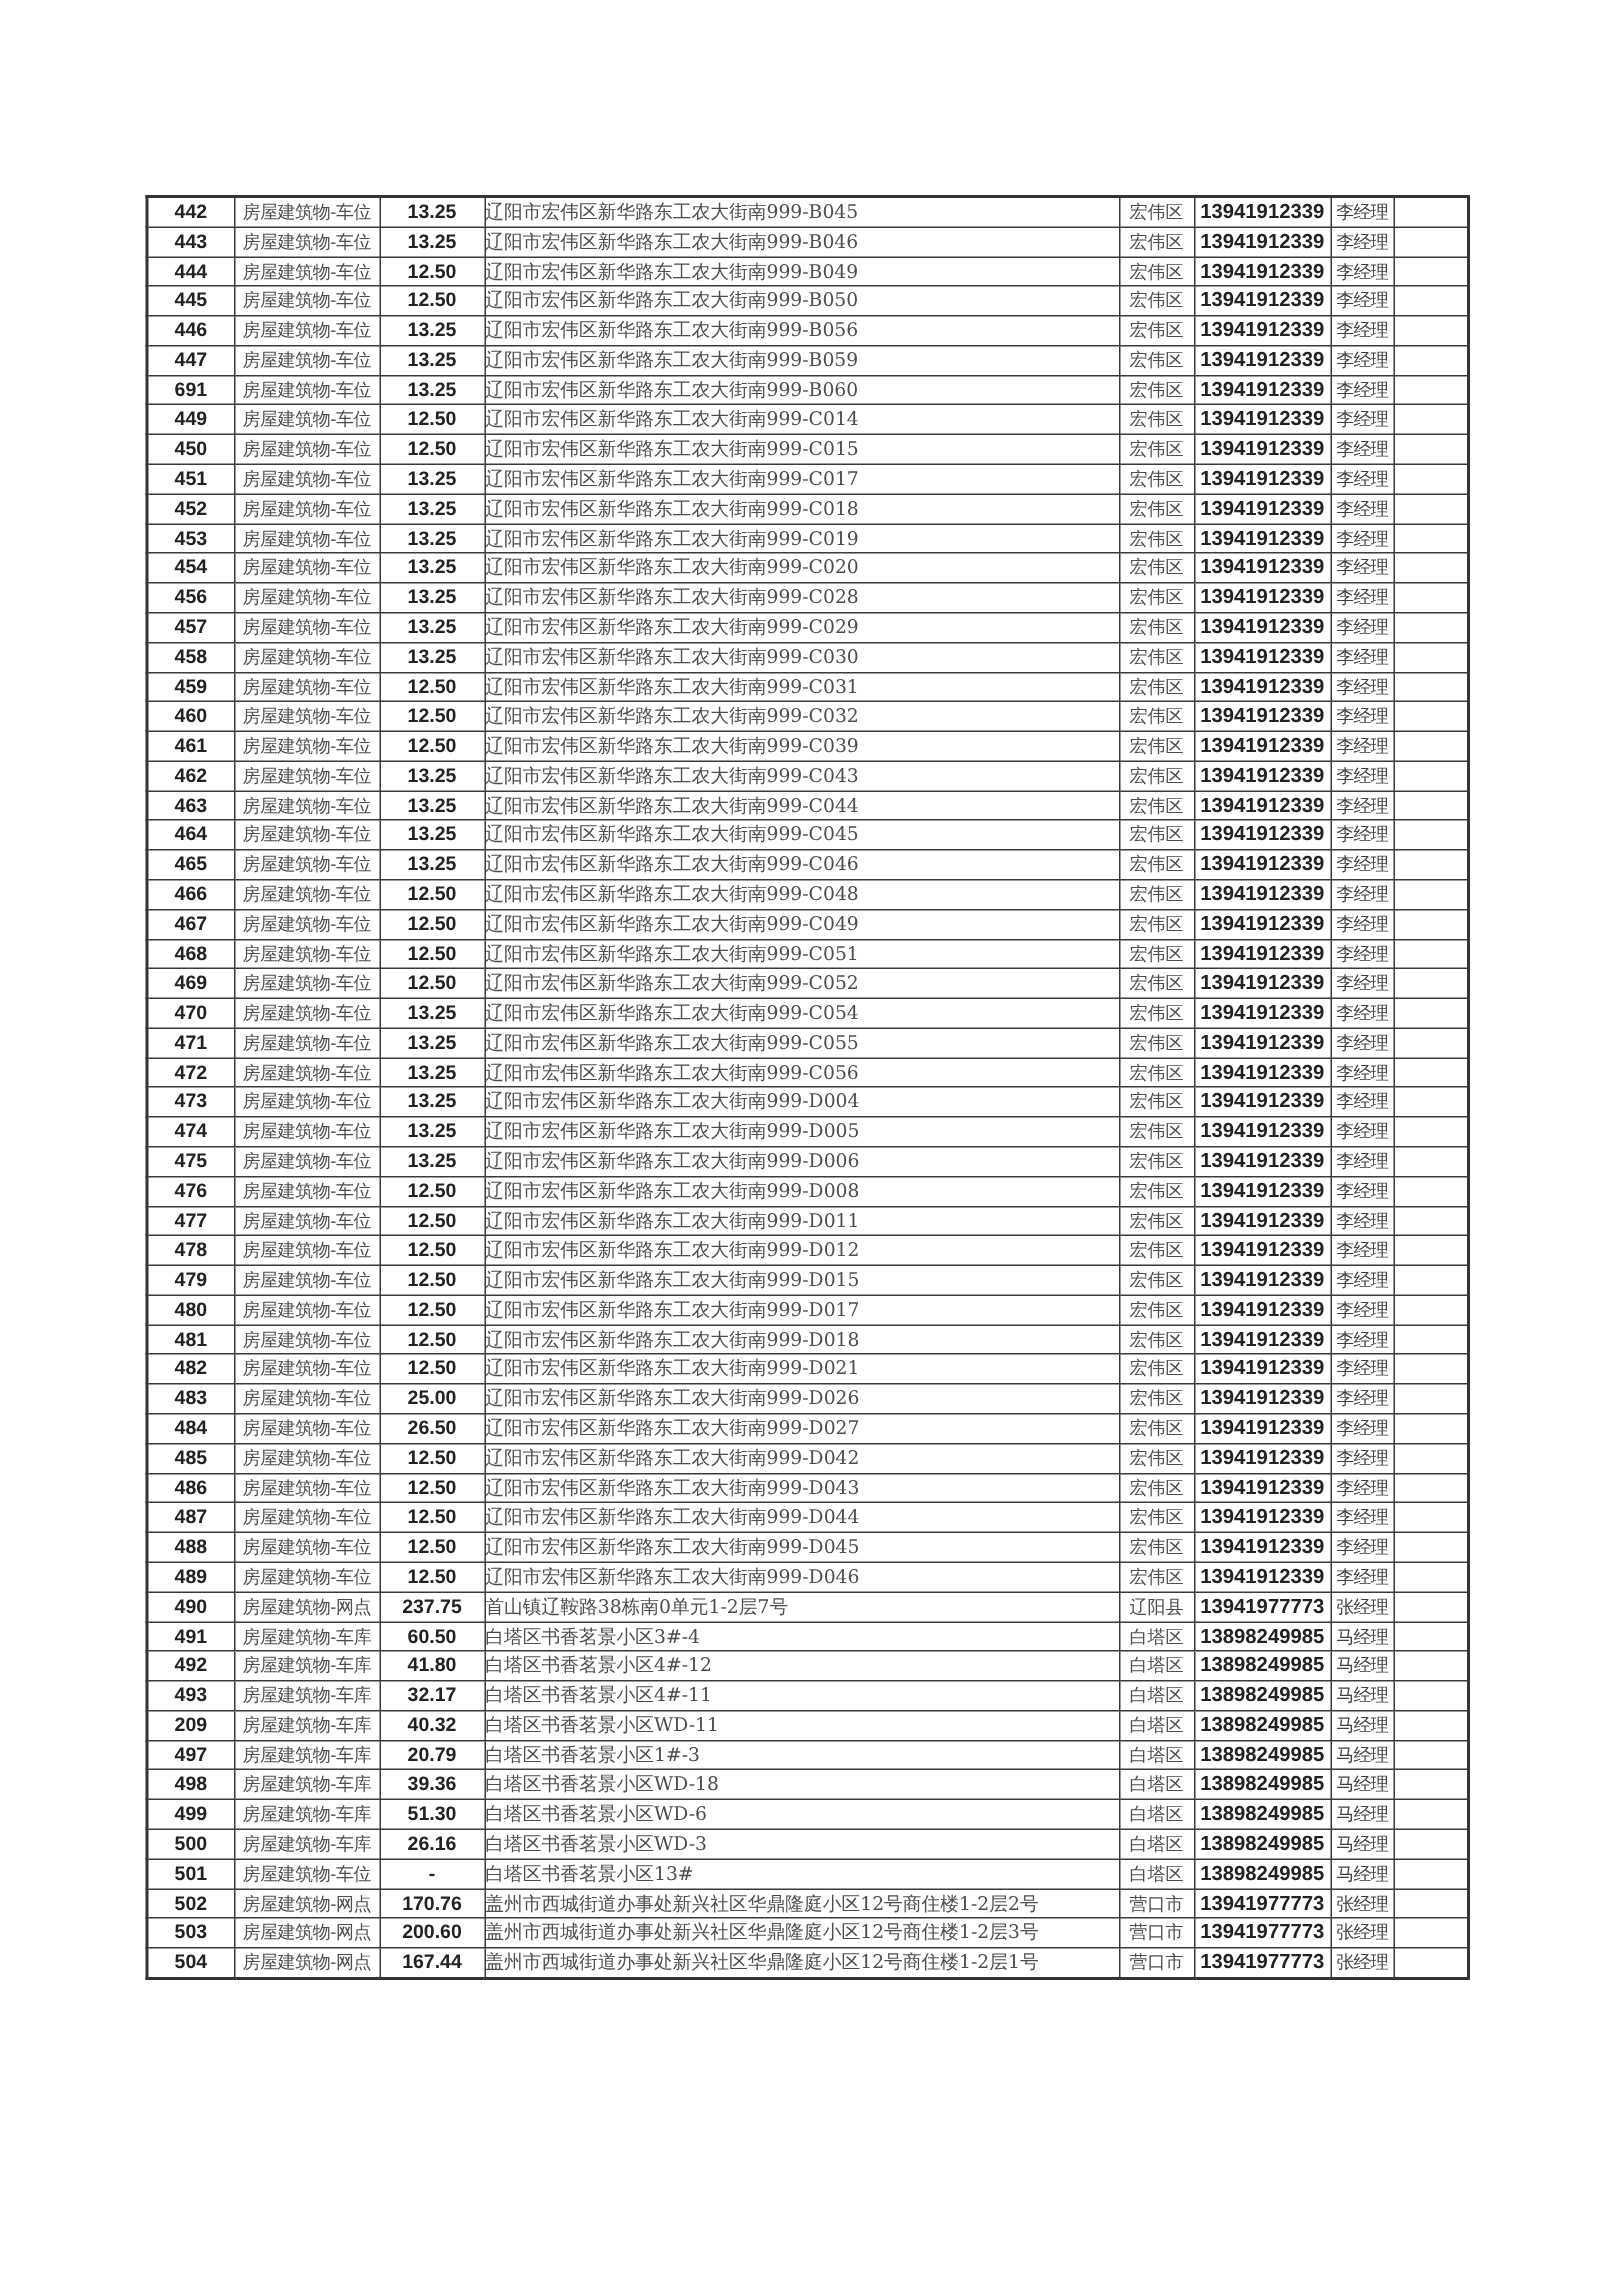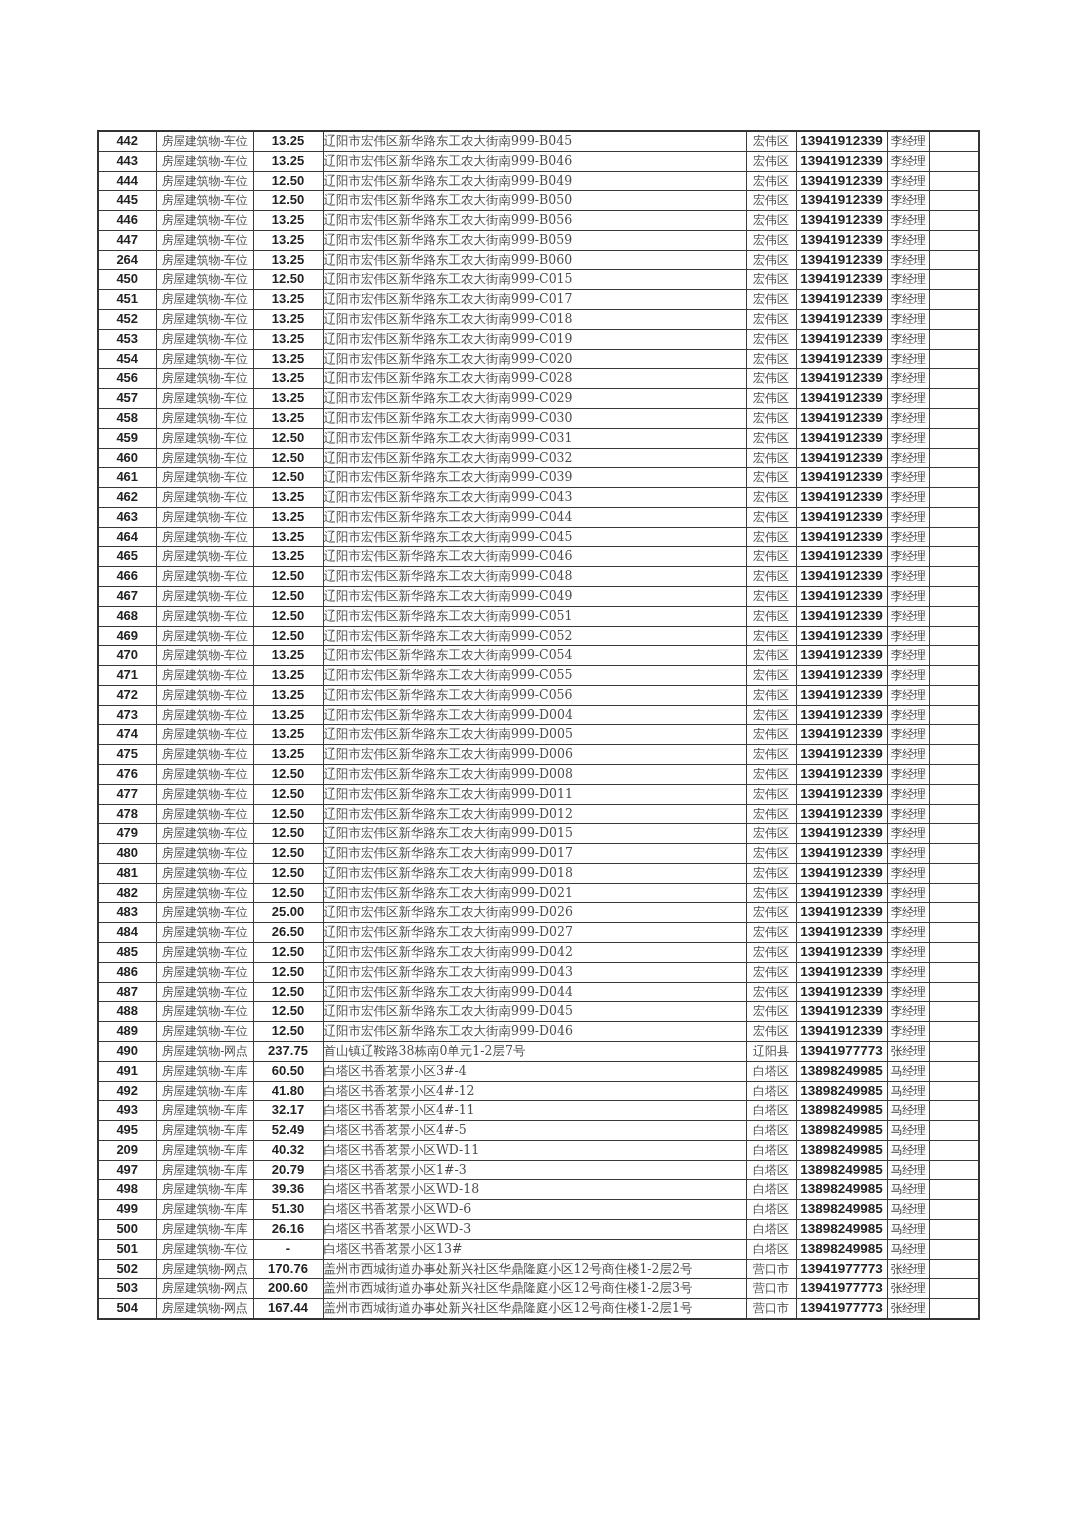--- a/index.html
+++ b/index.html
@@ -164,24 +164,34 @@
             <td class="c-no">447</td>
             <td class="c-type">房屋建筑物-车位</td>
             <td class="c-area">13.25</td>
             <td class="c-addr">辽阳市宏伟区新华路东工农大街南999-B059</td>
             <td class="c-dist">宏伟区</td>
             <td class="c-phone">13941912339</td>
             <td class="c-mgr">李经理</td>
             <td class="c-empty"></td>
           </tr>
           <tr>
-            <td class="c-no">264</td>
+            <td class="c-no">691</td>
             <td class="c-type">房屋建筑物-车位</td>
             <td class="c-area">13.25</td>
             <td class="c-addr">辽阳市宏伟区新华路东工农大街南999-B060</td>
+            <td class="c-dist">宏伟区</td>
+            <td class="c-phone">13941912339</td>
+            <td class="c-mgr">李经理</td>
+            <td class="c-empty"></td>
+          </tr>
+          <tr>
+            <td class="c-no">449</td>
+            <td class="c-type">房屋建筑物-车位</td>
+            <td class="c-area">12.50</td>
+            <td class="c-addr">辽阳市宏伟区新华路东工农大街南999-C014</td>
             <td class="c-dist">宏伟区</td>
             <td class="c-phone">13941912339</td>
             <td class="c-mgr">李经理</td>
             <td class="c-empty"></td>
           </tr>
           <tr>
             <td class="c-no">450</td>
             <td class="c-type">房屋建筑物-车位</td>
             <td class="c-area">12.50</td>
             <td class="c-addr">辽阳市宏伟区新华路东工农大街南999-C015</td>
@@ -604,30 +614,20 @@
             <td class="c-no">493</td>
             <td class="c-type">房屋建筑物-车库</td>
             <td class="c-area">32.17</td>
             <td class="c-addr">白塔区书香茗景小区4#-11</td>
             <td class="c-dist">白塔区</td>
             <td class="c-phone">13898249985</td>
             <td class="c-mgr">马经理</td>
             <td class="c-empty"></td>
           </tr>
           <tr>
-            <td class="c-no">495</td>
-            <td class="c-type">房屋建筑物-车库</td>
-            <td class="c-area">52.49</td>
-            <td class="c-addr">白塔区书香茗景小区4#-5</td>
-            <td class="c-dist">白塔区</td>
-            <td class="c-phone">13898249985</td>
-            <td class="c-mgr">马经理</td>
-            <td class="c-empty"></td>
-          </tr>
-          <tr>
             <td class="c-no">209</td>
             <td class="c-type">房屋建筑物-车库</td>
             <td class="c-area">40.32</td>
             <td class="c-addr">白塔区书香茗景小区WD-11</td>
             <td class="c-dist">白塔区</td>
             <td class="c-phone">13898249985</td>
             <td class="c-mgr">马经理</td>
             <td class="c-empty"></td>
           </tr>
           <tr>

